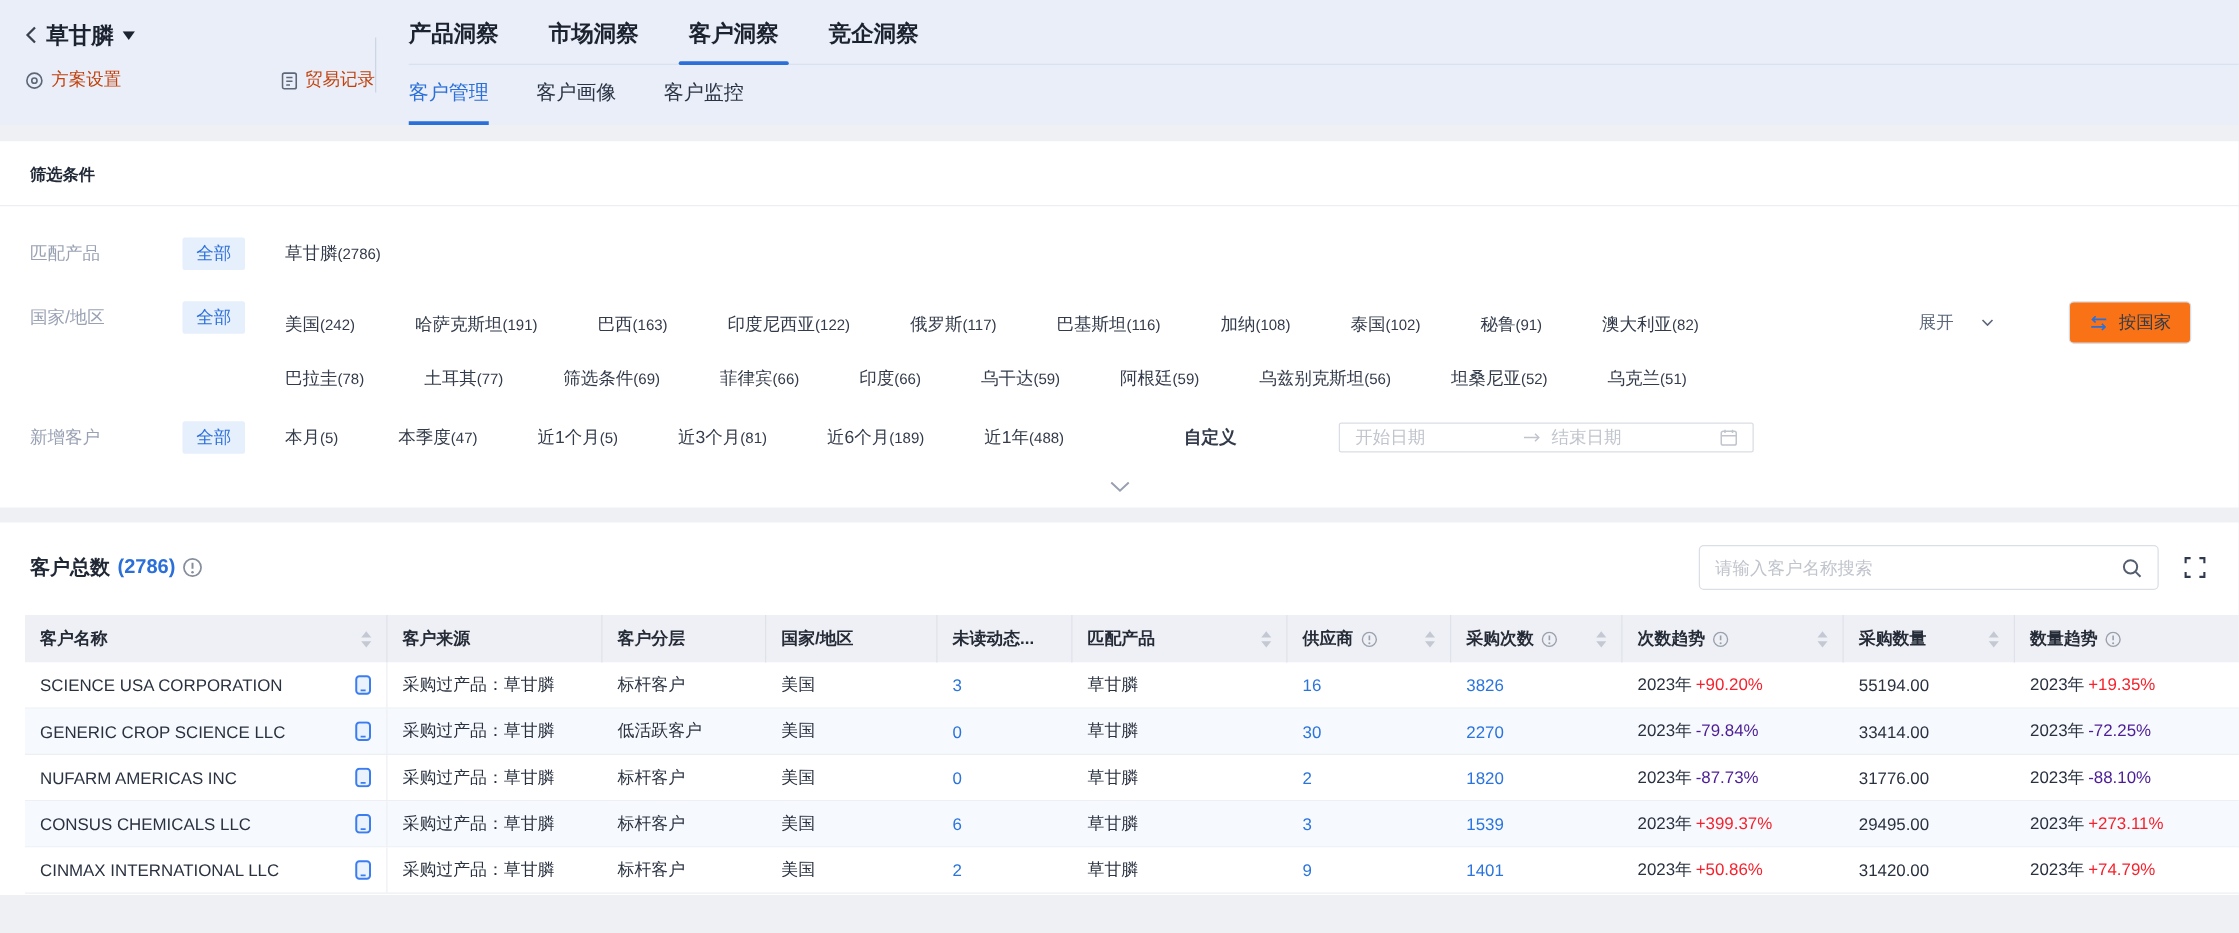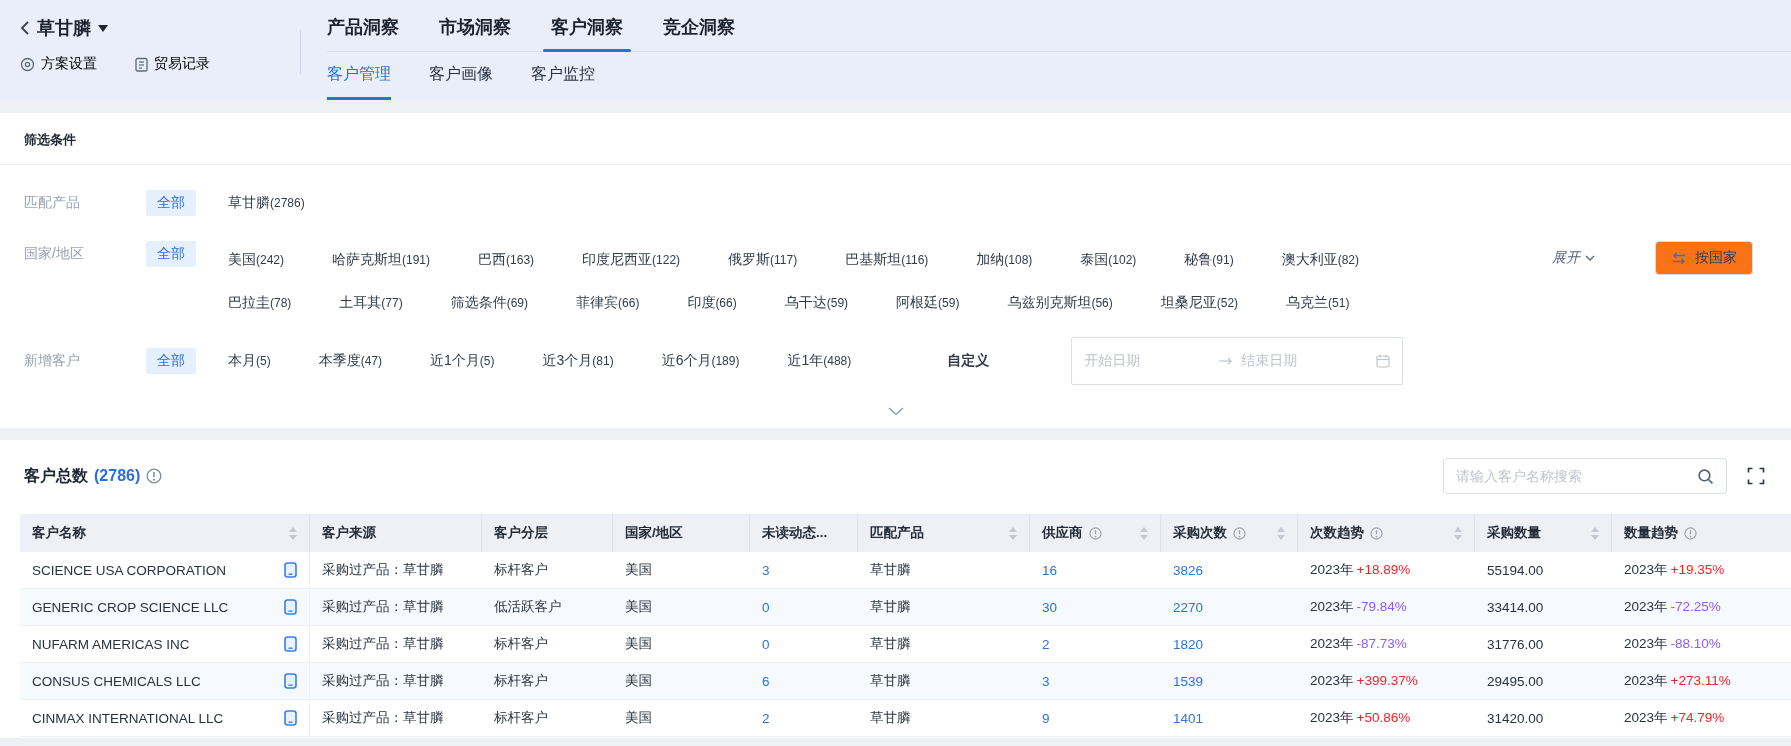--- a/index.html
+++ b/index.html
@@ -3,21 +3,21 @@
 <meta charset="utf-8">
 <style>
   * { box-sizing: border-box; margin: 0; padding: 0; }
   html,body { width:1791px; height:746px; overflow:hidden; }
   body { background:#eef0f4; font-family:"Liberation Sans","DejaVu Sans",sans-serif; color:#2a3240; font-size:14px; }
 
   
   .topbar { height:100px; background:#e9eef8; display:flex; }
   .topbar-left { width:300px; flex:none; padding:16px 0 0 20px; }
   .title-row { display:flex; align-items:center; gap:7px; font-size:18px; font-weight:bold; color:#1c2330; }
-  .actions-row { margin-top:15px; display:flex; gap:38px; color:#000000; font-size:14px; }
+  .actions-row { margin-top:15px; display:flex; gap:38px; color:#c2410c; font-size:14px;justify-content:space-between; }
   .action-item { display:flex; align-items:center; gap:6px; cursor:pointer; }
   .v-divider { width:1px; background:#ccd6e6; margin:30px 26px 26px 0; flex:none; }
   .topbar-main { flex:1; display:flex; flex-direction:column; padding-top:15px; }
   .tabs-row { display:flex; gap:40px; font-size:18px; font-weight:600; color:#1c2330; border-bottom:1px solid #d9e2f0; }
   .tab { position:relative; padding-bottom:12px; cursor:pointer; }
   .tab.active::after { content:""; position:absolute; left:-8px; right:-8px; bottom:-1px; height:3px; background:#2b6fd9; border-radius:2px; }
   .subtabs-row { display:flex; gap:38px; font-size:16px; color:#2a3344; margin-top:12px; flex:1; }
   .subtab { position:relative; cursor:pointer; }
   .subtab.active { color:#2b6fd9; }
   .subtab.active::after { content:""; position:absolute; left:0; right:0; bottom:0; height:3px; background:#2b6fd9; }
@@ -28,55 +28,55 @@
   .filter-sep { border-top:1px solid #eceef3; }
   .f-rows { padding:0 24px; }
   .filter-row { display:flex; align-items:flex-start; margin-top:25px; }
   .filter-label { width:122px; flex:none; color:#99a1b3; padding-top:4px; }
   .chip { flex:none; color:#2b6fd9; background:#e6effc; padding:4px 11px; margin-right:32px; border-radius:2px; cursor:pointer; }
   .opt-wrap { display:flex; flex-direction:column; gap:15px; flex:1; min-width:0; }
   .opt-row { display:flex; column-gap:48px; align-items:center; }
   .opt { white-space:nowrap; color:#333b4a; cursor:pointer; padding-top:4px; }
   .opt .count { font-size:12px; }
   .country-controls { margin-left:auto; display:flex; align-items:center; gap:20px; flex:none; padding-right:14px; }
-  .expand-link { color:#5c6779; display:flex; align-items:center; gap:5px; cursor:pointer;font-style:italic; }
+  .expand-link { color:#5c6779; display:flex; align-items:center; gap:22px; cursor:pointer; }
   .btn-country { border:1px solid #d7dbe2; background:#f97316; border-radius:4px; padding:7px 15px; display:flex; align-items:center; gap:8px; color:#333b4a; font-size:14px; cursor:pointer;margin-left:40px; }
   .nc-row { align-items:center; }
   .nc-row .filter-label, .nc-row .opt { padding-top:0; }
   .custom-link { margin-left:48px; white-space:nowrap; color:#333b4a; font-weight:600; cursor:pointer; }
-  .date-range { margin-left:34px; width:332px; height:48px; border:1px solid #d9dde4; border-radius:2px; display:flex; align-items:center; padding:0 12px; color:#c0c4cc; gap:8px; background:#fff;font-family:Liberation Mono, monospace; }
+  .date-range { margin-left:34px; width:332px; height:24px; border:1px solid #d9dde4; border-radius:2px; display:flex; align-items:center; padding:0 12px; color:#c0c4cc; gap:8px; background:#fff;font-family:Liberation Mono, monospace; }
   .date-range .d-ph { flex:1; cursor:text; }
   .collapse-bar { display:flex; justify-content:center; padding:22px 0 12px; cursor:pointer; }
 
   
   .card-table { margin-top:12px; background:#fff; padding-top:18px; height:298px; }
   .tc-head { display:flex; align-items:center; padding:0 26px 0 24px; }
   .tc-title { font-size:16px; font-weight:700; color:#202835; display:flex; align-items:center; gap:6px; }
   .count-blue { color:#2b6fd9; }
-  .search-box { margin-left:auto; width:284px; height:36px; border:1px solid #dadee5; border-radius:4px; display:flex; align-items:center; padding:0 12px; background:#fff; }
+  .search-box { margin-left:auto; width:368px; height:36px; border:1px solid #dadee5; border-radius:4px; display:flex; align-items:center; padding:0 12px; background:#fff; }
   .search-box input { border:none; outline:none; flex:1; font-size:14px; color:#333; background:transparent; font-family:inherit; }
   .search-box input::placeholder { color:#c0c4cc; }
   .fs-btn { margin-left:20px; cursor:pointer; display:flex; }
 
   .grid { margin:20px 0 0 20px; font-size:13.5px; width:1802px; }
   .grid-header { display:flex; background:#eef0f5; height:38px; font-weight:700; color:#252b37; }
   .gh-cell { display:flex; align-items:center; gap:6px; padding:0 12px; border-right:1px solid #dfe2e9; flex:none;text-align:center; }
   .gh-cell:last-child { border-right:none; }
   .sort { display:inline-flex; flex-direction:column; align-items:center; gap:3px; margin-left:auto; cursor:pointer; }
   .sort i { display:block; width:0; height:0; border-left:4px solid transparent; border-right:4px solid transparent; }
   .sort .s-up { border-bottom:5px solid #c3c8d2; }
   .sort .s-dn { border-top:5px solid #c3c8d2; }
   .grid-row { display:flex; height:37px; align-items:center; border-bottom:1px solid #edeff4; background:#fff; }
   .grid-row.alt { background:#f6f9fd; }
   .gd-cell { padding:0 12px; white-space:nowrap; overflow:hidden; flex:none; color:#2a3240; }
   .gd-cell.name-cell { display:flex; align-items:center; justify-content:space-between; border-right:1px solid #eef0f4; height:100%; }
   .blue-link { color:#2b74de; cursor:pointer; }
   .trend-cell span { margin-right:3px; }
   .trend-up { color:#f5222d; }
-  .trend-down { color:#8b5cf6; }
+  .trend-down { color:#4c1d95; }
 
   .c0{width:290px}.c1{width:172px}.c2{width:131px}.c3{width:137px}.c4{width:108px}
   .c5{width:172px}.c6{width:131px}.c7{width:137px}.c8{width:177px}.c9{width:137px}.c10{width:210px}
 
   .icon { display:inline-flex; flex:none; }
 </style>
 </head>
 <body>
 
 <div class="topbar">
@@ -373,21 +373,21 @@
             </svg>
           </span>
         </div>
       <div class="gd-cell c1">采购过产品：草甘膦</div>
       <div class="gd-cell c2">标杆客户</div>
       <div class="gd-cell c3">美国</div>
       <div class="gd-cell c4"><span class="blue-link">3</span></div>
       <div class="gd-cell c5">草甘膦</div>
       <div class="gd-cell c6"><span class="blue-link">16</span></div>
       <div class="gd-cell c7"><span class="blue-link">3826</span></div>
-      <div class="gd-cell c8 trend-cell"><span>2023年</span><span class="trend-up">+18.89%</span></div>
+      <div class="gd-cell c8 trend-cell"><span>2023年</span><span class="trend-up">+90.20%</span></div>
       <div class="gd-cell c9">55194.00</div>
       <div class="gd-cell c10 trend-cell"><span>2023年</span><span class="trend-up">+19.35%</span></div>
     </div>
 
     <div class="grid-row alt">
       <div class="gd-cell c0 name-cell">
           <span>GENERIC CROP SCIENCE LLC</span>
           <span class="icon">
             <svg width="13" height="16" viewBox="0 0 13 16">
               <rect x="1" y="1" width="11" height="14" rx="2.5" fill="#eaf2fe" stroke="#3b7df0" stroke-width="1.6"></rect>

